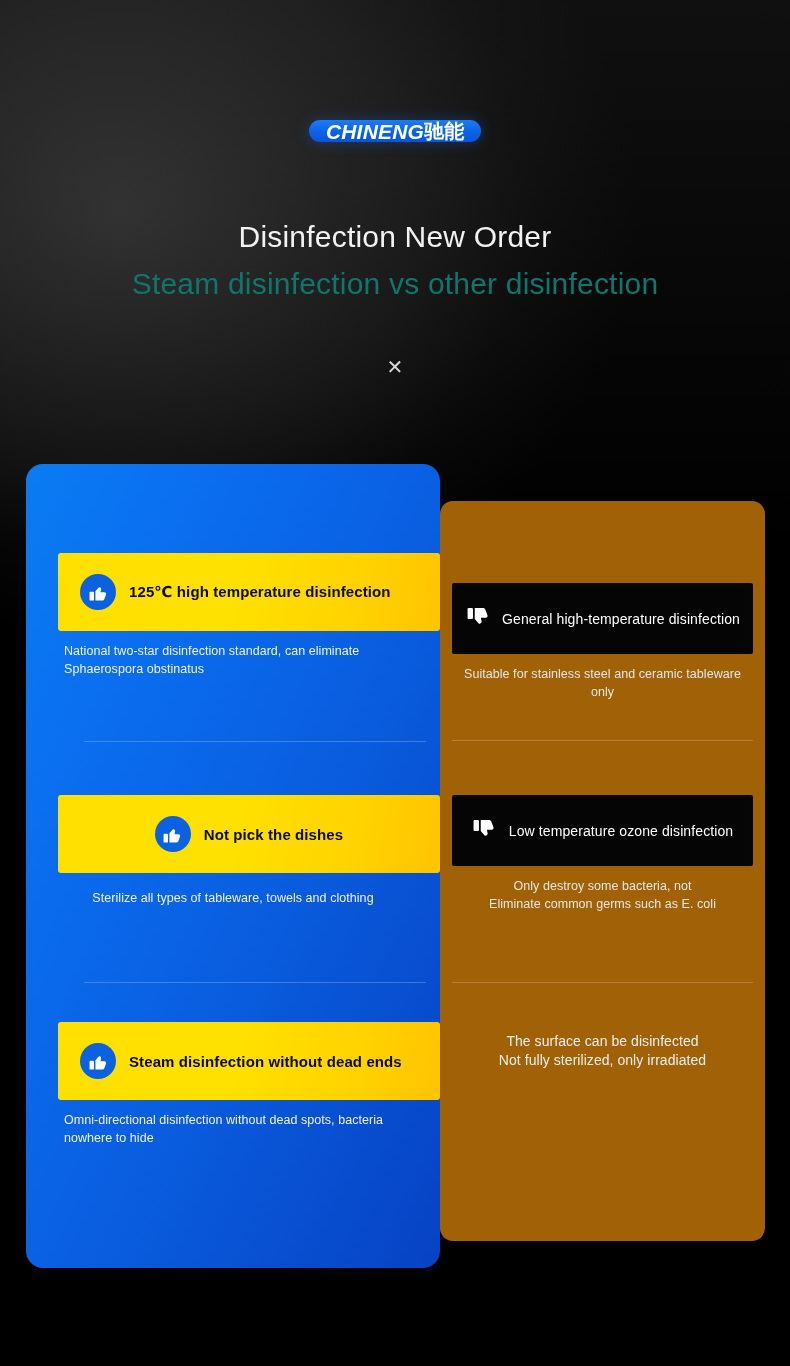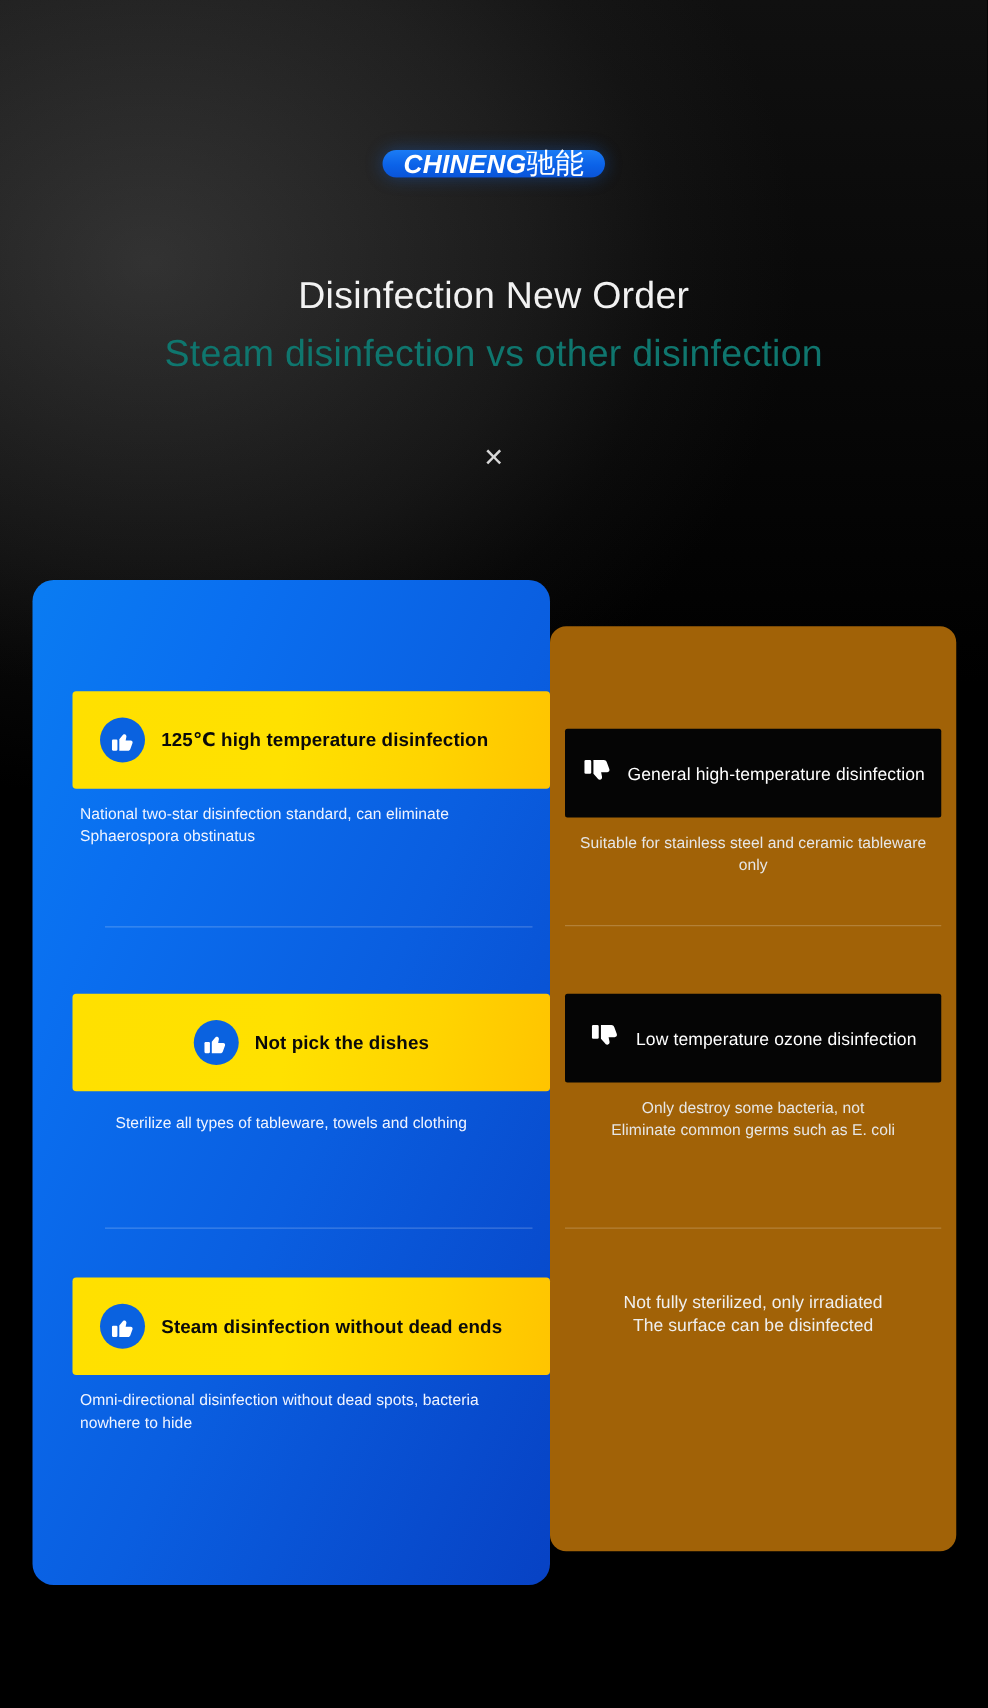--- a/index.html
+++ b/index.html
@@ -49,22 +49,22 @@
     color: #ffffff;
     font-size: 21px;
     font-weight: 700;
     font-style: italic;
     letter-spacing: 0.2px;
     line-height: 1;
     font-family: "Liberation Sans", "DejaVu Sans", sans-serif;
   }
   .logo-cjk {
     color: #ffffff;
-    font-size: 23px;
-    font-weight: 400;
+    font-size: 20px;
+    font-weight: 700;
     line-height: 1;
     letter-spacing: 0px;
     font-family: "DejaVu Sans", "Liberation Sans", sans-serif;
   }
 
   
   .headings {
     position: absolute;
     top: 214px;
     left: 0;
@@ -300,22 +300,22 @@
       <div class="desc-bad">
         <div>Only destroy some bacteria, not</div>
         <div>Eliminate common germs such as E. coli</div>
       </div>
     </div>
 
     <div class="divider-bad d2"></div>
 
     <div class="bad-row r3">
       <div class="desc-bad big">
+        <div>The surface can be disinfected</div>
         <div>Not fully sterilized, only irradiated</div>
-        <div>The surface can be disinfected</div>
       </div>
     </div>
 
   </div>
 </div>
 
 <div class="card card-good">
   <div class="good-rows">
 
     <div class="good-row r1">

